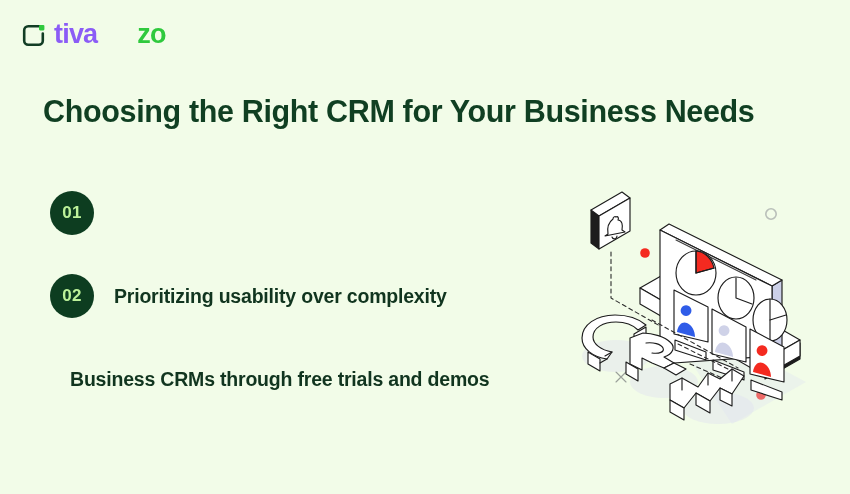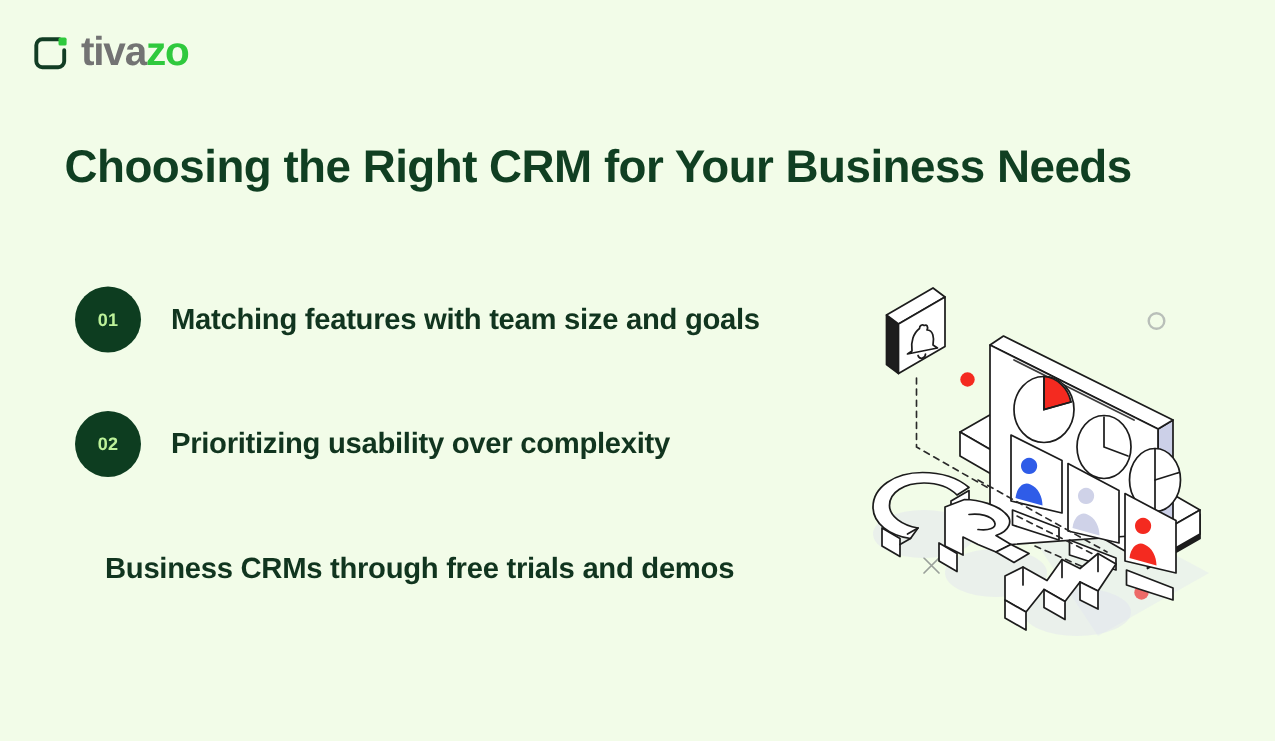--- a/index.html
+++ b/index.html
@@ -40,22 +40,22 @@
   }
   .logo-text {
     font-size: 27px;
     font-weight: 700;
     letter-spacing: -0.8px;
     line-height: 1;
     display: flex;
     align-items: baseline;
     padding-bottom: 2px;
   }
-  .logo-text .t-dark { color: #737373; }
-  .logo-text .t-green { color: #2fc93d; }
+  .logo-text .t-dark { color: #8b5cf6; }
+  .logo-text .t-green { color: #2fc93d; margin-left: 40px; }
 
   
   .title {
     position: absolute;
     left: 43px;
     top: 72px;
     width: 780px;
     font-size: 30.5px;
     font-weight: 700;
     color: #103f22;
@@ -80,21 +80,21 @@
   .badge {
     width: 44px;
     height: 44px;
     min-width: 44px;
     border-radius: 50%;
     background: #0d3d20;
     color: #bdf29a;
     display: flex;
     align-items: center;
     justify-content: center;
-    font-size: 12px;
+    font-size: 17px;
     font-weight: 700;
     letter-spacing: 0.2px;
   }
   .item-label {
     margin-left: 20px;
     font-size: 19.5px;
     font-weight: 700;
     color: #11351f;
     letter-spacing: -0.2px;
     white-space: nowrap;
@@ -127,21 +127,20 @@
         <span class="t-green">zo</span>
     </span>
   </div>
 
   <h1 class="title">Choosing the Right CRM for Your Business Needs</h1>
 
   <div class="list">
 
     <div class="list-item">
       <span class="badge">01</span>
-      <span class="item-label">Matching features with team size and goals</span>
     </div>
 
     <div class="list-item">
       <span class="badge">02</span>
       <span class="item-label">Prioritizing usability over complexity</span>
     </div>
 
     <div class="list-item">
       <span class="item-label">Business CRMs through free trials and demos</span>
     </div>

